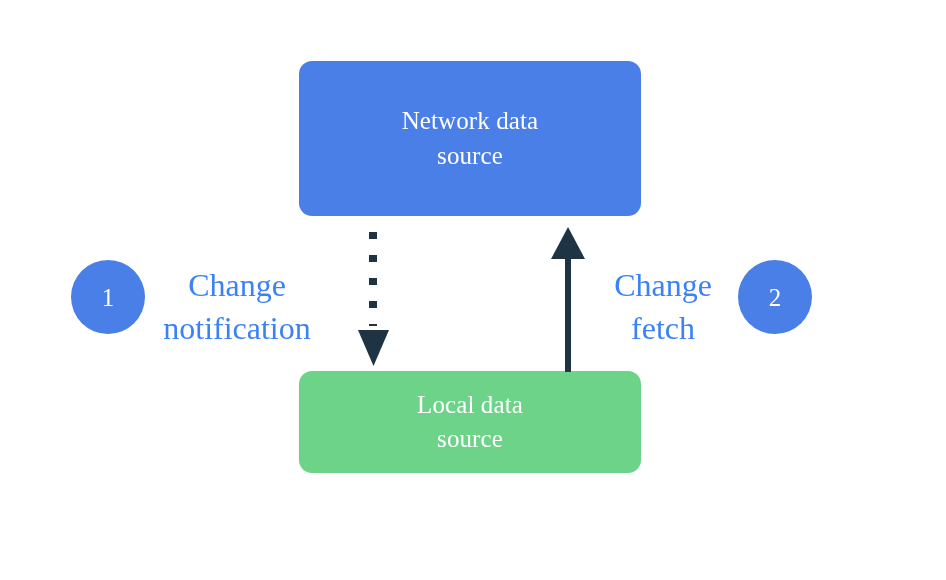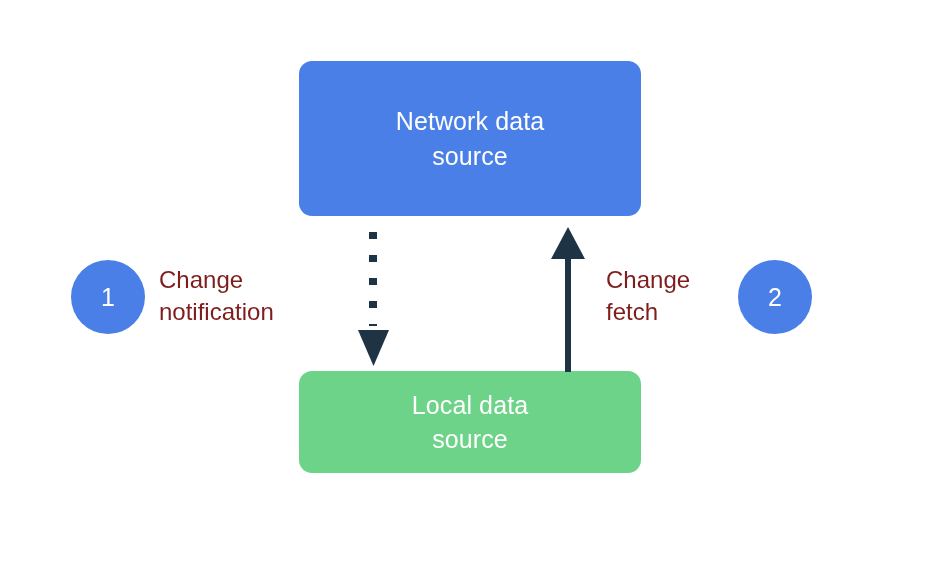--- a/index.html
+++ b/index.html
@@ -11,20 +11,21 @@
     height: 580px;
     background: #ffffff;
     font-family: "Liberation Sans", sans-serif;
     overflow: hidden;
   }
   #diagram-root {
     position: relative;
     width: 946px;
     height: 580px;
     background: #ffffff;
+    font-family: Liberation Serif, serif;
   }
 
   
   .node-box {
     position: absolute;
     box-sizing: border-box;
     border-radius: 13px;
     display: flex;
     align-items: center;
     justify-content: center;
@@ -71,24 +72,24 @@
     line-height: 1;
     font-weight: 400;
     -webkit-font-smoothing: antialiased;
   }
   #step-circle-1 { left: 71px;  top: 260px; }
   #step-circle-2 { left: 738px; top: 260px; }
 
   
   .edge-label {
     position: absolute;
-    color: #7f1d1d;
-    font-size: 24px;
+    color: #3b82f6;
+    font-size: 32px;
     line-height: 1.33;
-    text-align: left;
+    text-align: center;
     white-space: pre-line;
     -webkit-font-smoothing: antialiased;
   }
   #edge-label-notification {
     left: 159px;
     top: 264px;
     width: 156px;
   }
   #edge-label-fetch {
     left: 606px;

